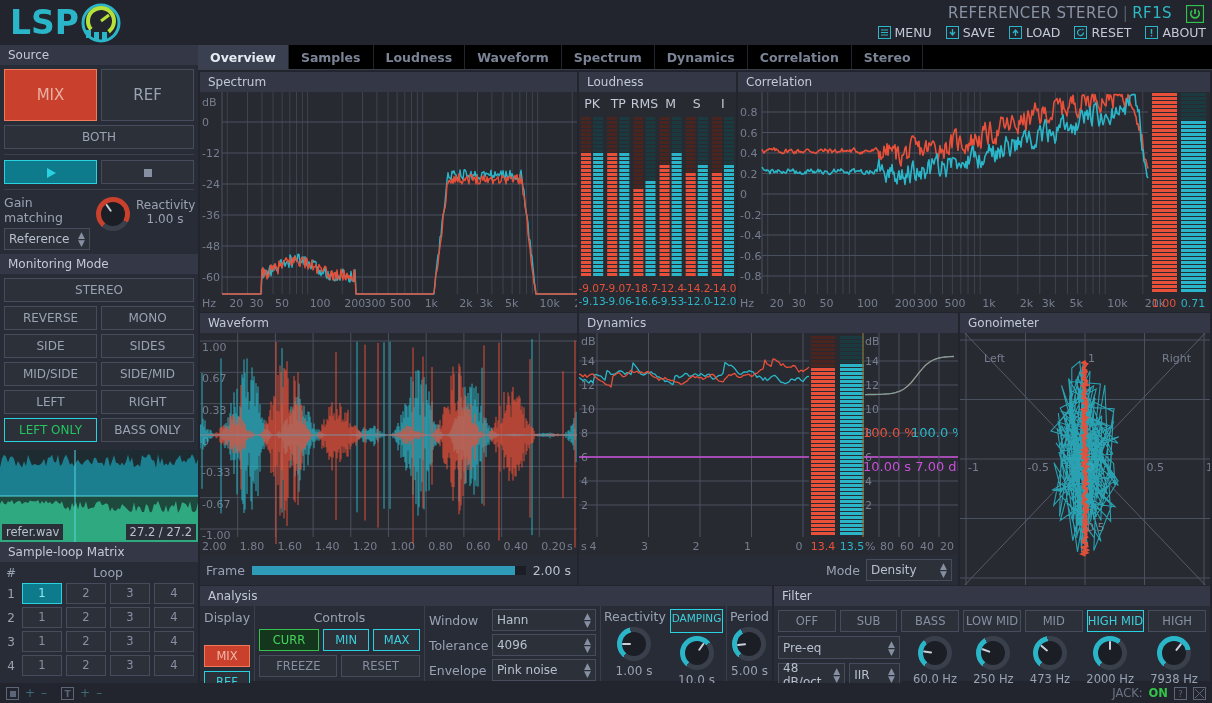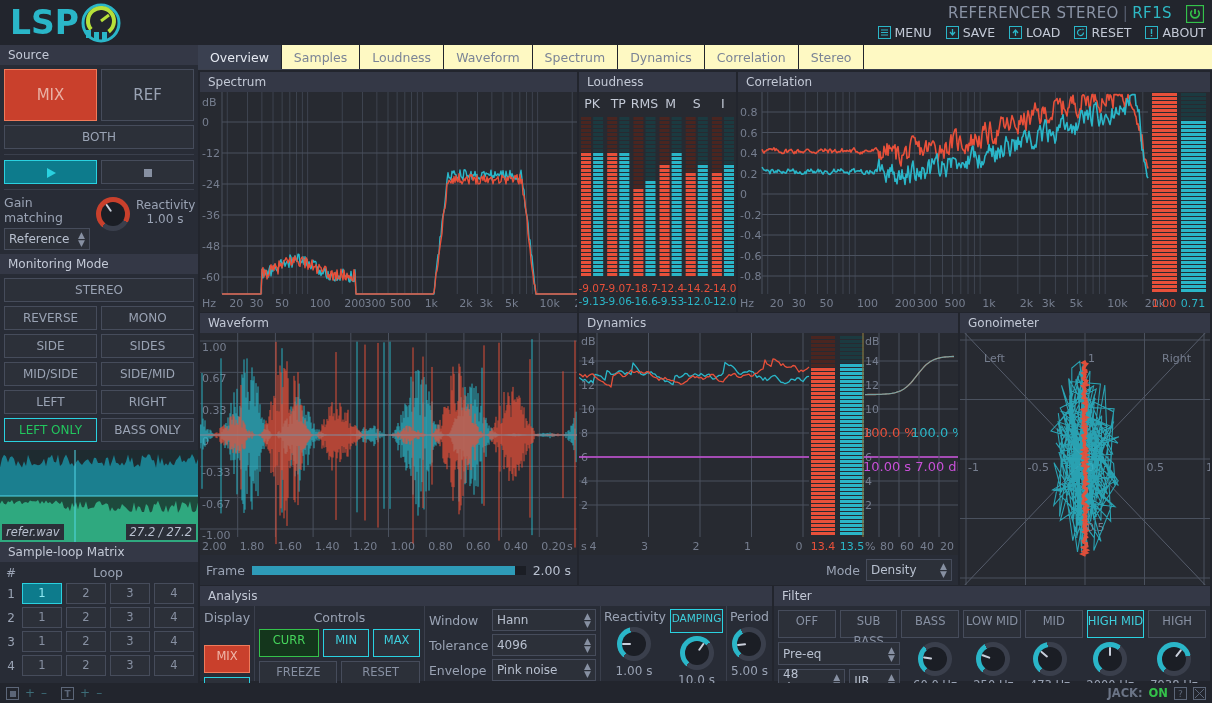--- a/index.html
+++ b/index.html
@@ -59,59 +59,59 @@
   .sel {
     background:#2c3039; border:1px solid #464c5b; height:22px;
     display:flex; align-items:center; justify-content:space-between;
     padding:0 4px; font-size:12px; color:#b8c0cf; cursor:pointer;
   }
   .spin { color:#8790a2; font-size:9px; line-height:8px; text-align:center;}
   .knob { position:relative; width:34px; height:34px; }
   .knob .ring { position:absolute; inset:0; border-radius:50%; }
   .knob .cap { position:absolute; left:5px; top:5px; right:5px; bottom:5px; border-radius:50%; background:#1b1e25; }
   .knob .ptr { position:absolute; width:2px; height:9px; background:#c9cfdb; left:50%; top:5px; margin-left:-1px; transform-origin:50% 12px; border-radius:1px;}
-  .mini-wave { height:92px; background:#fca5a5; position:relative; overflow:hidden;font-style:italic; }
+  .mini-wave { height:92px; background:#fca5a5; position:relative; overflow:hidden; }
   .wav-name, .wav-time {
     position:absolute; bottom:2px; background:#2b2f38; color:#b8c0cf;
     font-size:11.5px; padding:1px 4px;
   }
   .wav-name { left:2px; }
   .wav-time { right:2px; }
 
   .matrix { padding:2px 4px; }
   .mrow { display:flex; align-items:center; gap:4px; margin-bottom:3px; }
   .mnum { width:14px; text-align:center; color:#9aa3b4; font-size:12px; }
   .mcell {
     flex:1; height:21px; line-height:19px; text-align:center;
     background:#2c3039; border:1px solid #464c5b; color:#8790a2; font-size:11.5px; cursor:pointer;
   }
   .mcell.on { background:#0d7b8c; border-color:#2ad1e0; color:#8fe9f2; }
   .mhead { display:flex; align-items:center; gap:4px; padding:1px 0 3px 0; }
 
   
   #main { position:absolute; left:198px; top:45px; width:1014px; height:638px; background:#22252d; }
-  .tabs { display:flex; height:25px; background:#fef9c3; border-bottom:1px solid #3a3f4c;}
+  .tabs { display:flex; height:25px; background:#000000; border-bottom:1px solid #3a3f4c;font-weight:bold;}
   .tab {
     padding:0 12px; line-height:25px; font-size:12.5px; color:#7b8496;
     border-right:1px solid #22252d; cursor:pointer;
   }
   .tab.active { background:#3a4050; color:#e6eaf2; }
 
   .graph-wrap { position:absolute; background:#282c36; }
   .graph {
     position:absolute; left:0; right:0; bottom:0; top:20px;
     background:#272a31; overflow:hidden;
   }
 
   
   .bot-panel { position:absolute; background:#282c36; }
   .grp-label { font-size:12.5px; color:#9aa3b4; }
   .sbtn {
     background:#2c3039; border:1px solid #464c5b; color:#8790a2;
-    font-size:11.5px; text-align:center; height:28px; line-height:20px; cursor:pointer;
+    font-size:11.5px; text-align:center; height:22px; line-height:20px; cursor:pointer;
   }
   .sbtn.red { background:#c9402c; border-color:#f07a5a; color:#efb6a9; }
   .sbtn.tealout { background:#2c3039; border-color:#2ad1e0; color:#3ecfdd; }
   .sbtn.green { background:#14361c; border-color:#34c24a; color:#46d65c; }
 
   #statusbar {
     position:absolute; left:0; bottom:0; width:1212px; height:20px;
     background:#22252d; display:flex; align-items:center;
   }
   .sb-ic { width:13px; height:13px; display:inline-block; }
@@ -1507,21 +1507,21 @@
     <span class="sb-ic" style="margin-left:8px;">
       <svg width="13" height="13" viewBox="0 0 13 13">
           <rect x="0.5" y="0.5" width="12" height="12" fill="none" stroke="#5c6678"></rect>
           <text x="6.5" y="10" font-size="9" fill="#5c6678" text-anchor="middle" font-family="DejaVu Sans, sans-serif" font-weight="bold">T</text>
         </svg>
     </span>
     <span style="color:#3d6d78;cursor:pointer;">+</span>
     <span style="color:#3d6d78;cursor:pointer;">–</span>
   </div>
   <div style="margin-left:auto;display:flex;align-items:center;gap:6px;padding-right:6px;">
-    <span style="color:#6b7486;font-size:11.5px;font-weight:bold;">JACK:</span>
+    <span style="color:#6b7486;font-size:11.5px;">JACK:</span>
     <span style="color:#34c24a;font-size:11.5px;font-weight:bold;">ON</span>
     <span class="sb-ic">
       <svg width="13" height="13" viewBox="0 0 13 13">
           <rect x="0.5" y="0.5" width="12" height="12" fill="none" stroke="#5c6678"></rect>
           <text x="6.5" y="10" font-size="9" fill="#5c6678" text-anchor="middle" font-family="DejaVu Sans, sans-serif">?</text>
         </svg>
     </span>
     <span class="sb-ic">
       <svg width="13" height="13" viewBox="0 0 13 13">
           <rect x="0.5" y="0.5" width="12" height="12" fill="none" stroke="#5c6678"></rect>

